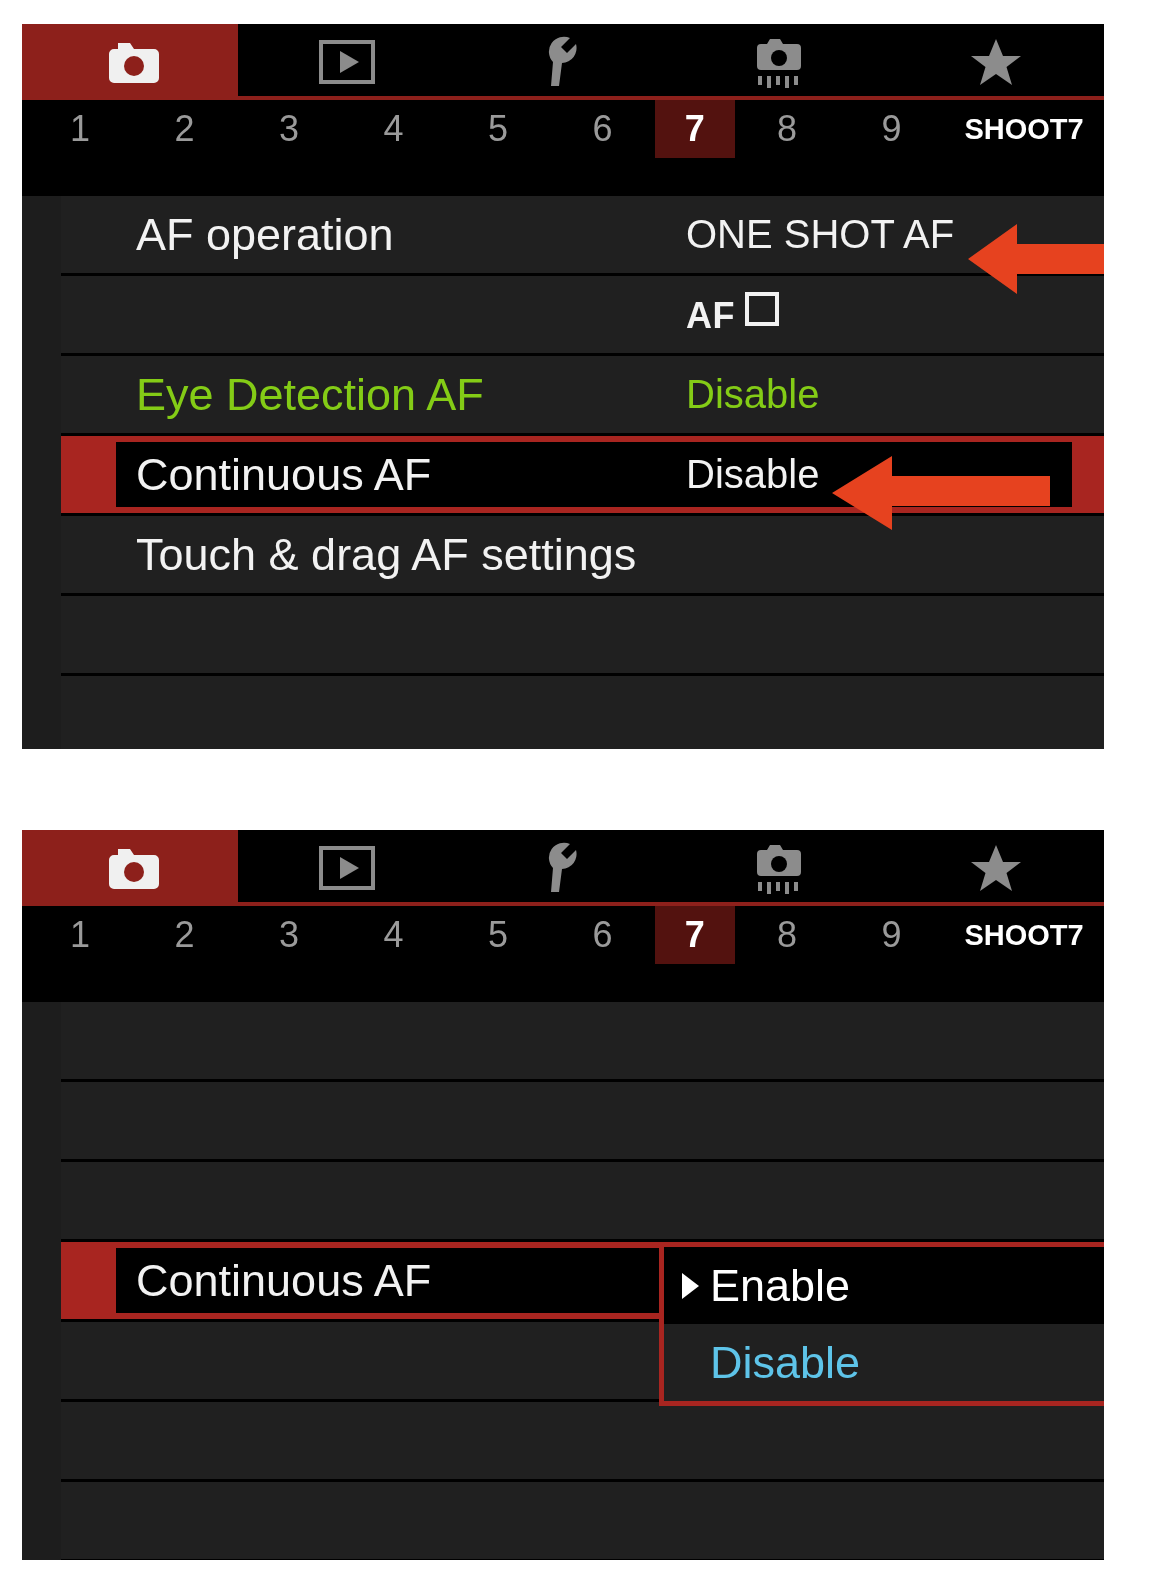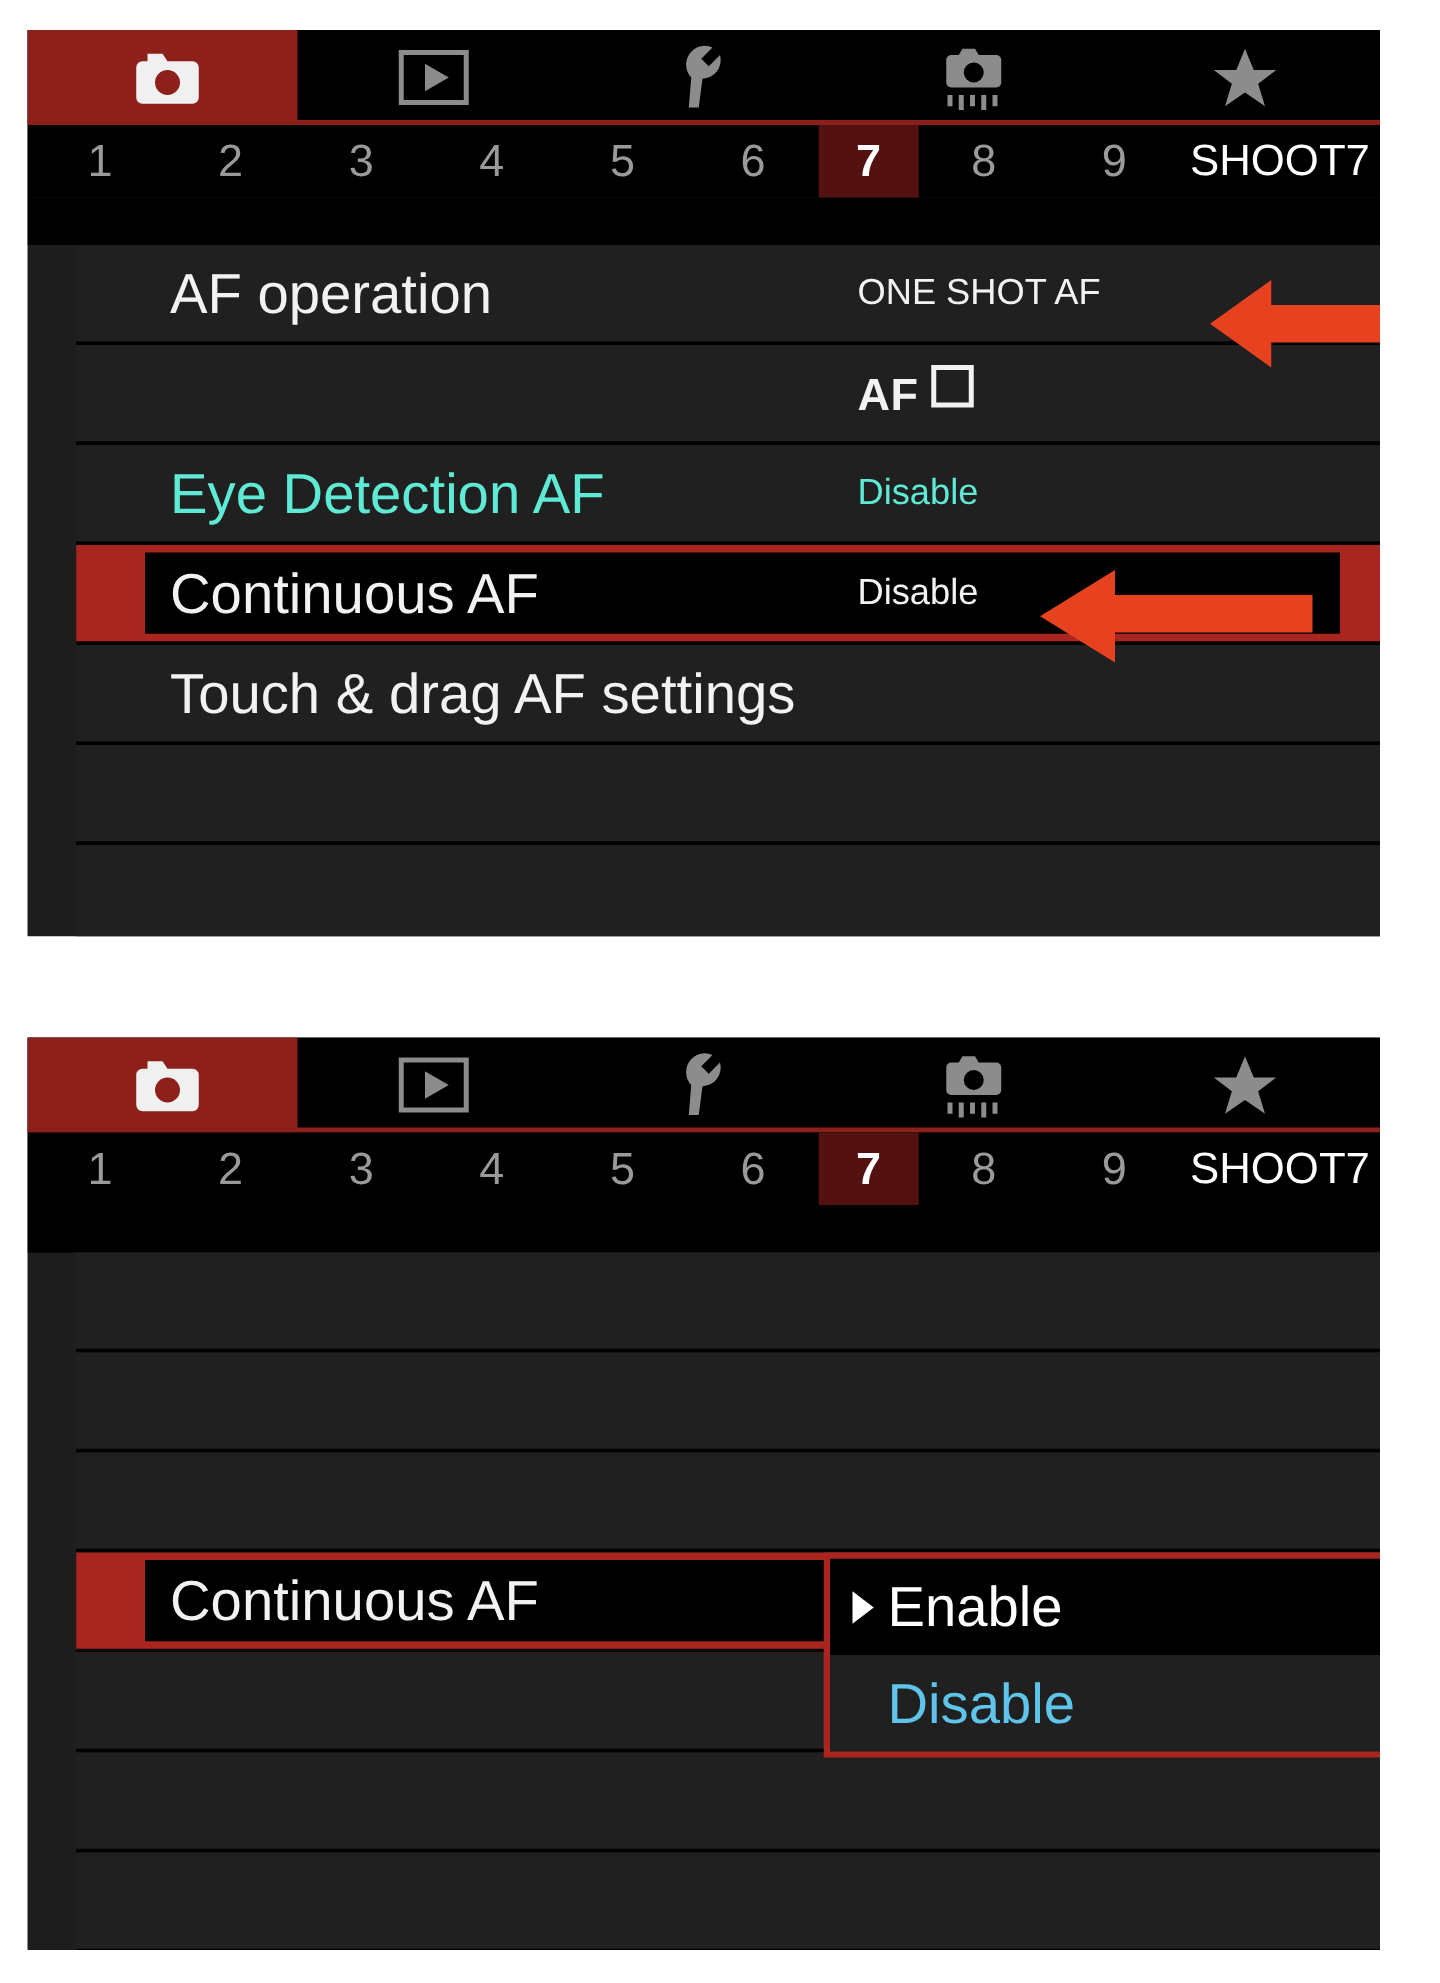--- a/index.html
+++ b/index.html
@@ -59,22 +59,22 @@
   }
   .pnum.active{
     background:#53120f;
     color:#ffffff;
     font-weight:700;
     flex:0 0 80px;
   }
   .pnum.label{
     flex:0 0 160px;
     color:#ffffff;
-    font-size:35px;
-    font-weight:400;
+    font-size:29px;
+    font-weight:700;
     letter-spacing:0px;
   }
 
   .gap{height:38px;background:#000000;}
 
   
   .rows{position:relative;margin-left:39px;}
   .row{
     position:relative;
     height:77px;
@@ -88,26 +88,26 @@
     left:75px;
     color:#f2f2f2;
     font-size:45px;
     font-weight:400;
     white-space:nowrap;
   }
   .row .rvalue{
     position:absolute;
     left:625px;
     color:#f2f2f2;
-    font-size:29px;
+    font-size:40px;
     font-weight:400;
     white-space:nowrap;
   }
   .row .rvalue.small{font-size:36px;font-weight:700;letter-spacing:0.5px;}
-  .row.dim .rlabel,.row.dim .rvalue{color:#5eead4;}
+  .row.dim .rlabel,.row.dim .rvalue{color:#84cc16;}
   .row.blank{}
 
   .afbox{
     display:inline-block;
     width:26px;height:26px;
     border:4px solid #f2f2f2;
     margin-left:10px;
     vertical-align:2px;
   }
 

